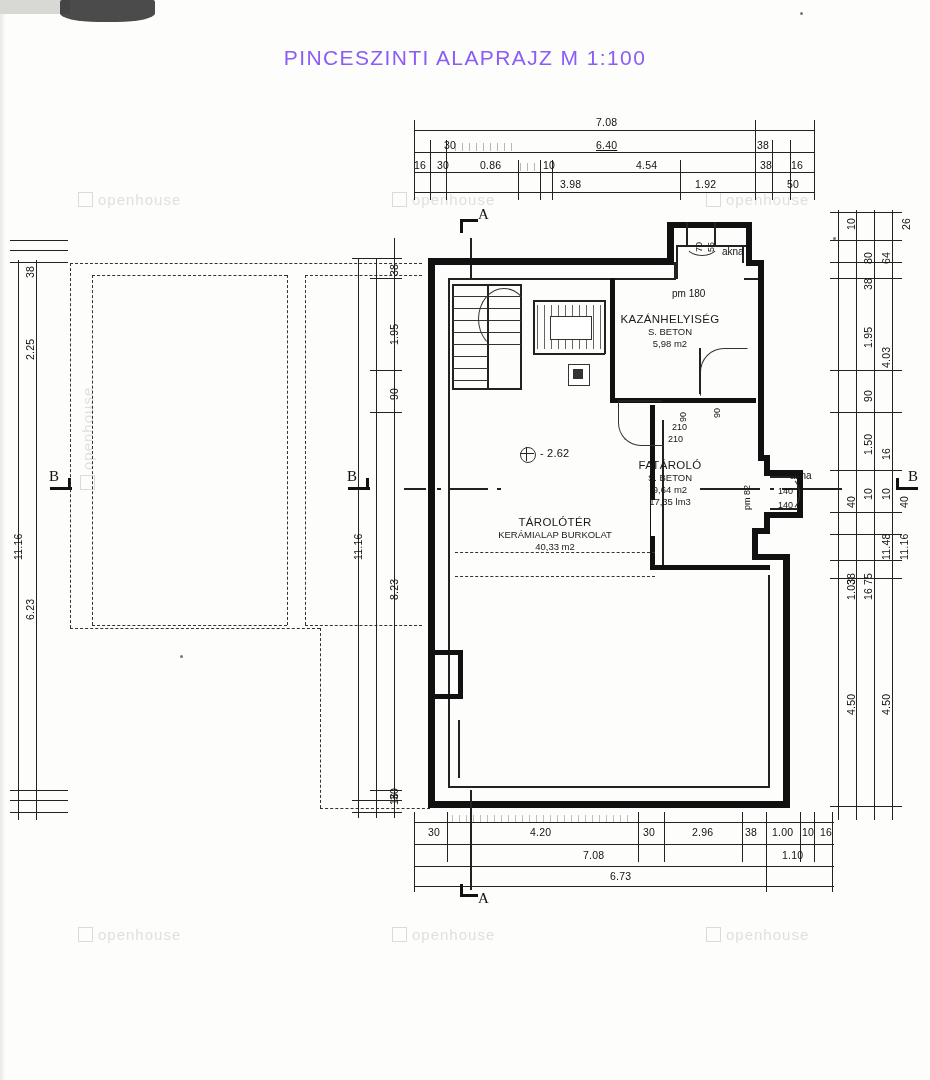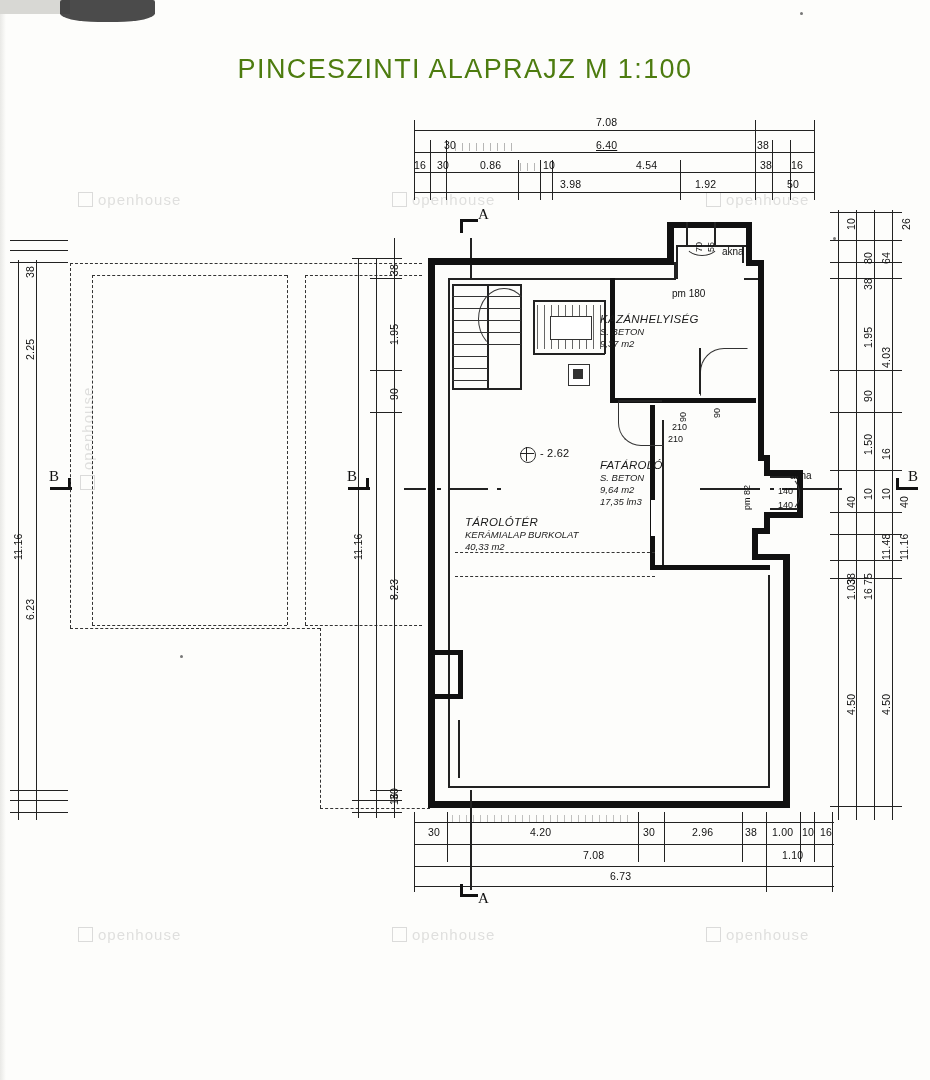--- a/index.html
+++ b/index.html
@@ -37,25 +37,25 @@
   }
   .edge-left {
     position: absolute;
     left: 0; top: 0; width: 6px; height: 1080px;
     background: linear-gradient(to right,#e9e9e6,#fdfdfb);
   }
 
   .title {
     position: absolute;
     left: 0; right: 0;
-    top: 54px;
+    top: 46px;
     text-align: center;
-    font-size: 27px;
+    font-size: 21px;
     letter-spacing: 1.4px;
-    color: #4d7c0f;
+    color: #8b5cf6;
   }
   .footer {
     position: absolute;
     left: 0; right: 0;
     top: 980px;
     text-align: center;
     font-size: 13.5px;
     letter-spacing: .2px;
     color: #141414;
   }
@@ -87,24 +87,23 @@
     white-space: nowrap;
     letter-spacing: .2px;
   }
   .dim.v {
     transform-origin: 0 0;
     transform: rotate(-90deg);
   }
 
   .room {
     position: absolute;
-    text-align: left;
+    text-align: center;
     white-space: nowrap;
     line-height: 1.25;
-    font-style: italic;
   }
   .room .nm { font-size: 11.5px; letter-spacing: .3px; }
   .room .sub { font-size: 9.5px; }
 
   .lbl {
     position: absolute;
     font-size: 9px;
     color: #111;
     white-space: nowrap;
   }
@@ -372,21 +371,21 @@
   <div class="ln" style="left:714px; top:222px; width:2px; height:24px;"></div>
   <div class="door-arc" style="left:684px; top:228px; width:34px; height:26px; border-color:transparent transparent #333 transparent; border-radius:0 0 50% 50%;"></div>
 
   <div class="ln" style="left:770px; top:476px; width:28px; height:2px;"></div>
   <div class="ln" style="left:770px; top:508px; width:28px; height:2px;"></div>
   <div class="door-arc" style="left:772px; top:476px; width:26px; height:34px; border-color:transparent #333 transparent transparent; border-radius:0 50% 50% 0;"></div>
 
   <div class="room" style="left:600px; top:312px; width:140px;">
     <div class="nm">KAZÁNHELYISÉG</div>
     <div class="sub">S. BETON</div>
-    <div class="sub">9,37 m2</div>
+    <div class="sub">5,98 m2</div>
   </div>
 
   <div class="room" style="left:600px; top:458px; width:140px;">
     <div class="nm">FATÁROLÓ</div>
     <div class="sub">S. BETON</div>
     <div class="sub">9,64 m2</div>
     <div class="sub">17,35 lm3</div>
   </div>
 
   <div class="room" style="left:465px; top:515px; width:180px;">

